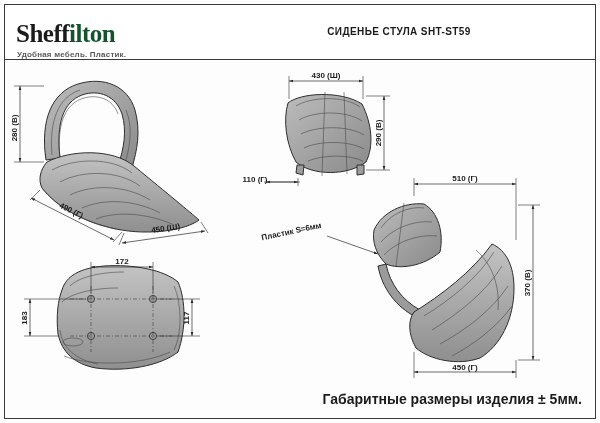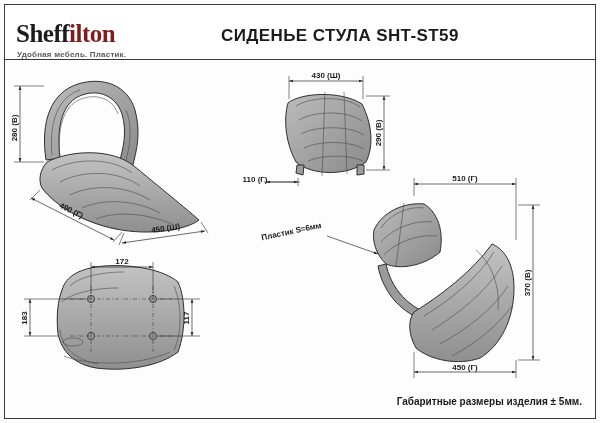--- a/index.html
+++ b/index.html
@@ -30,53 +30,54 @@
     left: 5px;
     top: 5px;
     width: 590px;
     height: 55px;
     background: #ffffff;
     border-bottom: 1px solid #3a3a3a;
     box-sizing: border-box;
   }
   .header-title {
     position: absolute;
-    left: 221px;
+    left: 214px;
     top: 26px;
     width: 370px;
-    font-size: 17px;
+    text-align: center;
+    font-size: 10px;
     font-weight: bold;
     color: #1b1b1b;
     letter-spacing: 0.4px;
   }
   .logo {
     position: absolute;
     left: 16px;
     top: 20px;
     font-family: "Liberation Serif", serif;
     font-size: 25px;
     font-weight: bold;
     color: #1b1b1b;
     letter-spacing: -0.5px;
   }
-  .logo .alt { color: #7f1d1d; }
+  .logo .alt { color: #14532d; }
   .slogan {
     position: absolute;
     left: 17px;
     top: 50px;
     font-size: 8px;
     font-weight: bold;
     color: #5a5a5a;
     letter-spacing: 0.2px;
   }
   .footnote {
     position: absolute;
     right: 18px;
     bottom: 16px;
-    font-size: 10px;
+    font-size: 14px;
     font-weight: bold;
     color: #1b1b1b;
   }
   svg.draw {
     position: absolute;
     left: 0;
     top: 0;
     width: 600px;
     height: 423px;
   }

